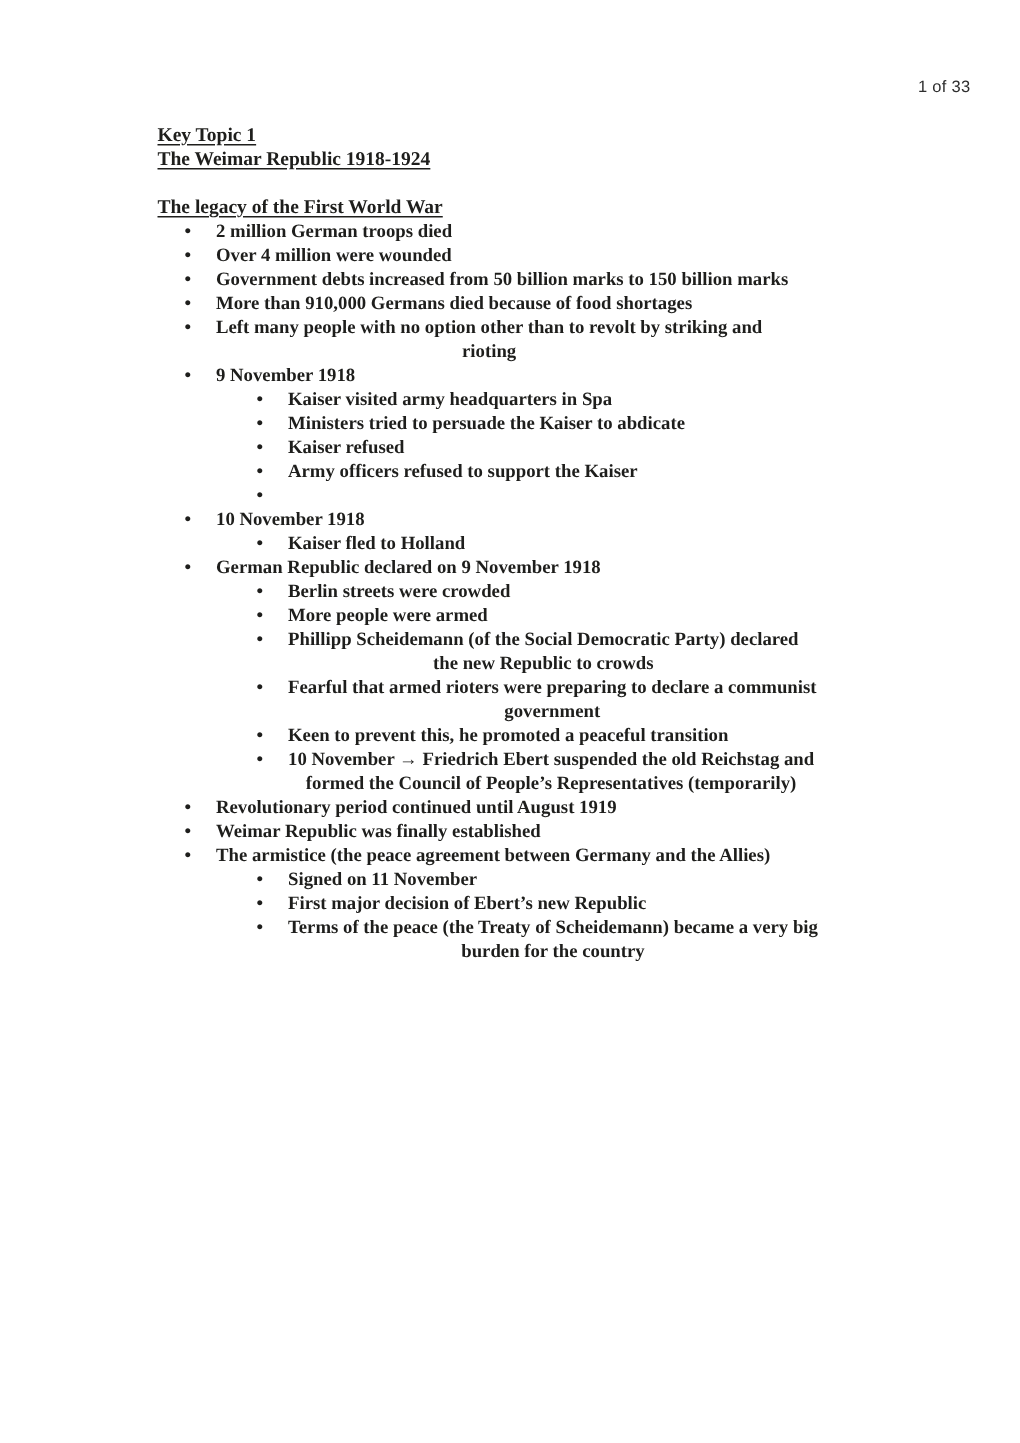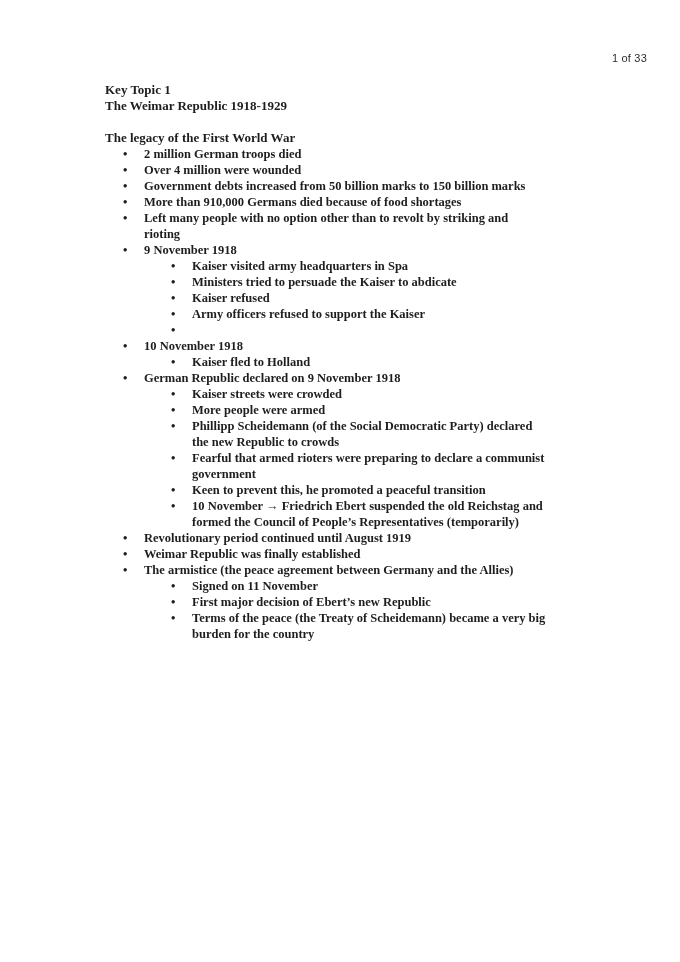--- a/index.html
+++ b/index.html
@@ -35,48 +35,50 @@
     top: 82px;
     width: 470px;
     color: #1e1e1c;
     font-weight: bold;
     font-size: 12.5px;
     line-height: 16px;
   }
   .heading {
     font-size: 13px;
     line-height: 16px;
+    text-decoration: underline;
     text-underline-offset: 2px;
   }
   .spacer {
     height: 16px;
   }
   .bullet-row {
     display: flex;
     align-items: flex-start;
   }
   .bullet-row.level-1 { padding-left: 18px; }
   .bullet-row.level-2 { padding-left: 66px; }
   .bullet-row .dot {
     flex: 0 0 21px;
     width: 21px;
   }
   .bullet-row .text {
     white-space: pre;
+    text-align: center;
   }
 </style>
 </head>
 <body>
 
 <div class="page">
   <div class="page-indicator">1 of 33</div>
 
   <div class="content">
     <div class="heading">Key Topic 1</div>
-    <div class="heading">The Weimar Republic 1918-1929</div>
+    <div class="heading">The Weimar Republic 1918-1924</div>
     <div class="spacer"></div>
     <div class="heading">The legacy of the First World War</div>
     <div id="bullet-list">
         <div class="bullet-row level-1">
           <span class="dot">•</span>
           <span class="text">2 million German troops died</span>
         </div>
         <div class="bullet-row level-1">
           <span class="dot">•</span>
           <span class="text">Over 4 million were wounded</span>
@@ -124,21 +126,21 @@
         <div class="bullet-row level-2">
           <span class="dot">•</span>
           <span class="text">Kaiser fled to Holland</span>
         </div>
         <div class="bullet-row level-1">
           <span class="dot">•</span>
           <span class="text">German Republic declared on 9 November 1918</span>
         </div>
         <div class="bullet-row level-2">
           <span class="dot">•</span>
-          <span class="text">Kaiser streets were crowded</span>
+          <span class="text">Berlin streets were crowded</span>
         </div>
         <div class="bullet-row level-2">
           <span class="dot">•</span>
           <span class="text">More people were armed</span>
         </div>
         <div class="bullet-row level-2">
           <span class="dot">•</span>
           <span class="text">Phillipp Scheidemann (of the Social Democratic Party) declared
 the new Republic to crowds</span>
         </div>

